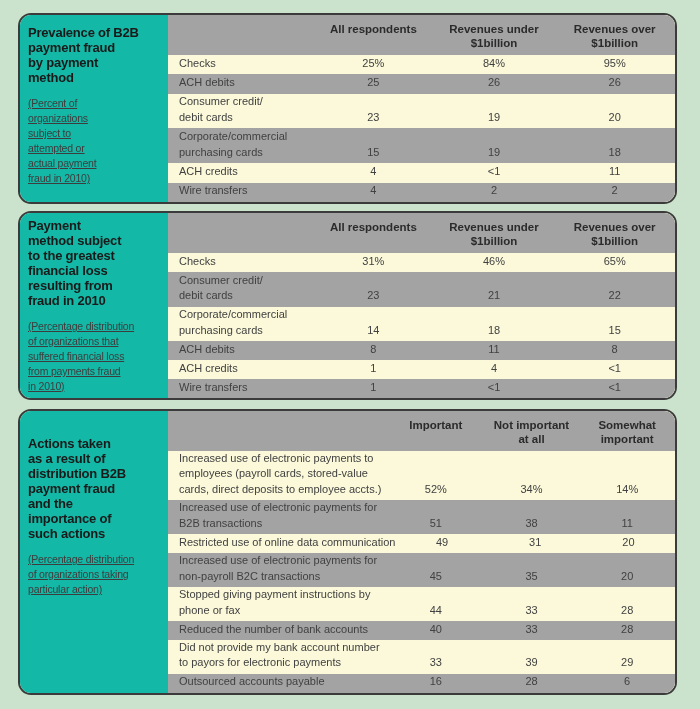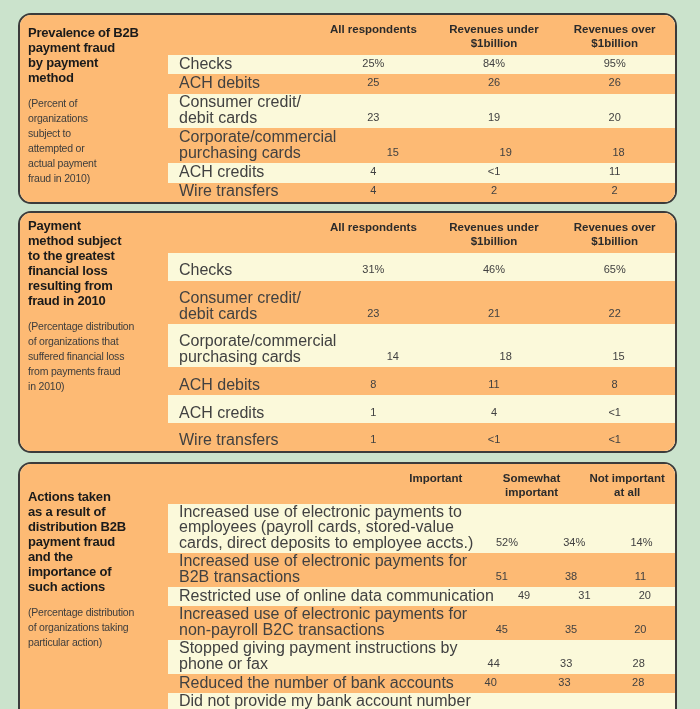--- a/index.html
+++ b/index.html
@@ -10,47 +10,47 @@
     position:relative;
     -webkit-font-smoothing:antialiased;
   }
   .stack{position:absolute;left:18px;top:13px;width:659px;}
   .panel{
     box-sizing:border-box;width:659px;
     border:2px solid #3b3b3b;border-radius:13px;
     overflow:hidden;display:flex;background:#fbf9da;
   }
   .panel-1{height:191px;margin-bottom:7px;}
-  .panel-2{height:242px;margin-bottom:9px;}
+  .panel-2{height:189px;margin-bottom:9px;}
   .panel-3{height:286px;}
   .sidebar{
     flex:0 0 148px;box-sizing:border-box;
-    background:#fdba74;padding:10px 4px 0 8px;
+    background:#14b8a6;padding:10px 4px 0 8px;
   }
   .panel-2 .sidebar{padding-top:5px;}
   .panel-3 .sidebar{padding-top:25px;}
   .sb-title{
     font-size:13px;font-weight:bold;line-height:15px;
     color:#1a1a1a;white-space:pre;letter-spacing:-0.2px;
   }
   .sb-note{
     margin-top:11px;font-size:10.5px;line-height:15px;
-    color:#3d3d3d;white-space:pre;letter-spacing:-0.2px;
+    color:#3d3d3d;white-space:pre;letter-spacing:-0.2px;text-decoration:underline;
   }
   .tbl{flex:1 1 auto;display:flex;flex-direction:column;background:#fbf9da;}
   .r{display:flex;align-items:flex-end;flex:1 1 auto;box-sizing:border-box;padding-bottom:3px;}
   .r.thead{align-items:flex-start;flex:0 0 40px;padding-top:8px;padding-bottom:0;}
-  .green{background:#fdba74;}
+  .green{background:#a3a3a3;}
   .cream{background:#fbf9da;}
   .l1{min-height:19px;}
   .l2{min-height:33px;}
   .l3{min-height:49px;}
   .c-label{
     flex:0 0 145px;box-sizing:border-box;padding-left:11px;
-    font-size:16px;line-height:15.5px;color:#414141;white-space:pre;
+    font-size:11px;line-height:15.5px;color:#414141;white-space:pre;
   }
   .panel-3 .c-label{flex-basis:220px;}
   .c-val{
     flex:1 1 0;text-align:center;
     font-size:11px;line-height:15.5px;color:#414141;
   }
   .th{
     font-weight:bold;font-size:11.5px;line-height:13.5px;
     color:#2b2b2b;white-space:pre-line;
   }
@@ -197,24 +197,24 @@
 importance of
 such actions</div>
       <div class="sb-note">(Percentage distribution
 of organizations taking
 particular action)</div>
     </div>
     <div class="tbl">
       <div class="r thead green">
         <div class="c-label"></div>
         <div class="c-val th">Important</div>
+        <div class="c-val th">Not important
+at all</div>
         <div class="c-val th">Somewhat
 important</div>
-        <div class="c-val th">Not important
-at all</div>
       </div>
       <div class="r cream l3">
         <div class="c-label">Increased use of electronic payments to
 employees (payroll cards, stored-value
 cards, direct deposits to employee accts.)</div>
         <div class="c-val">52%</div>
         <div class="c-val">34%</div>
         <div class="c-val">14%</div>
       </div>
       <div class="r green l2">

